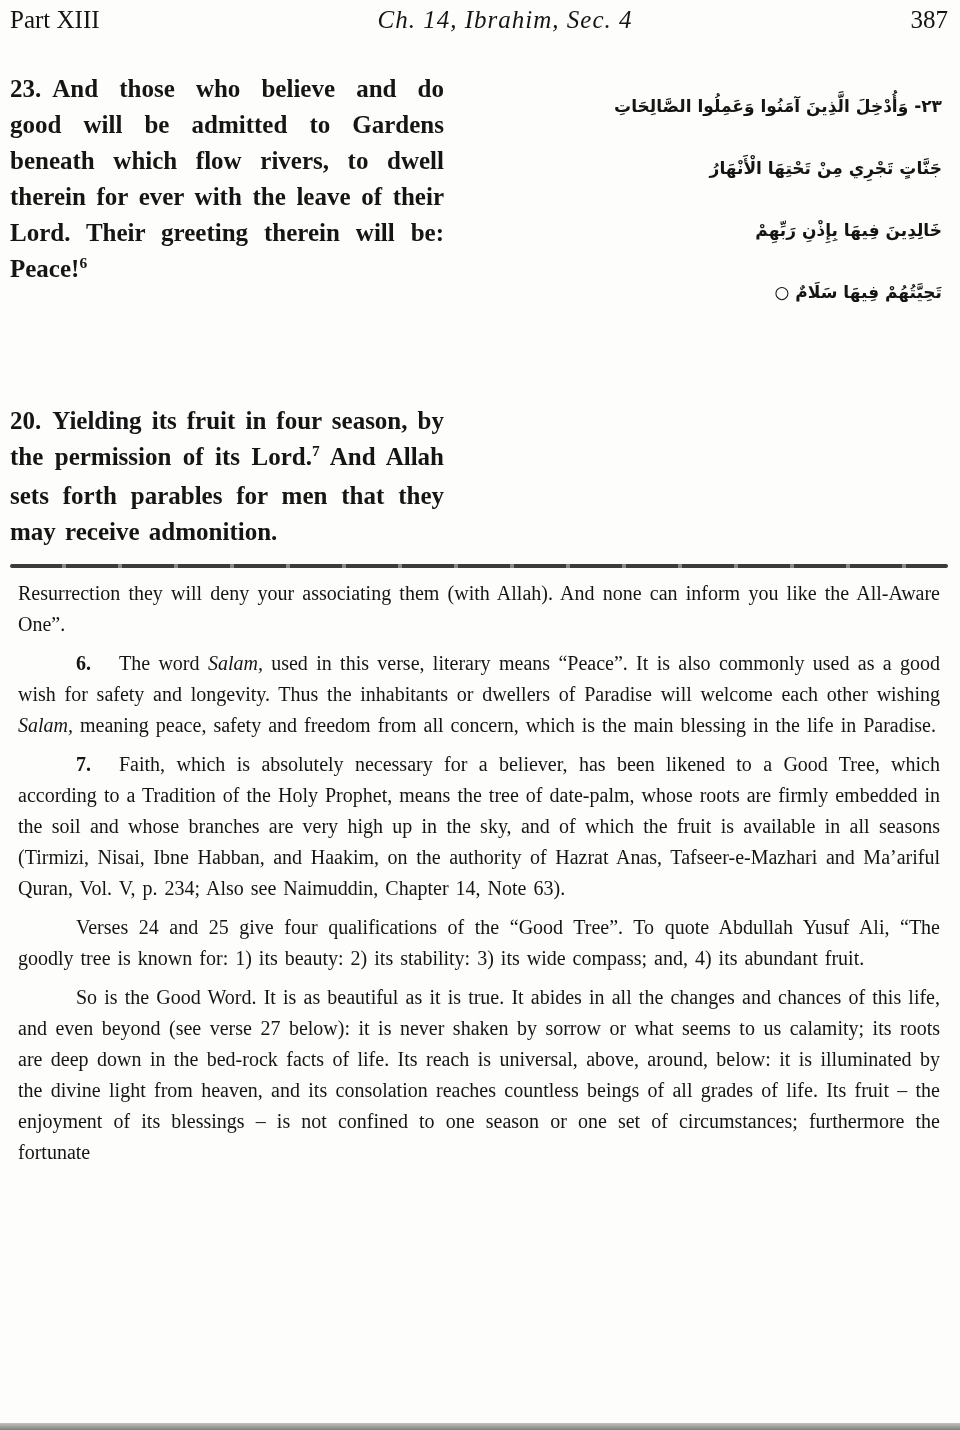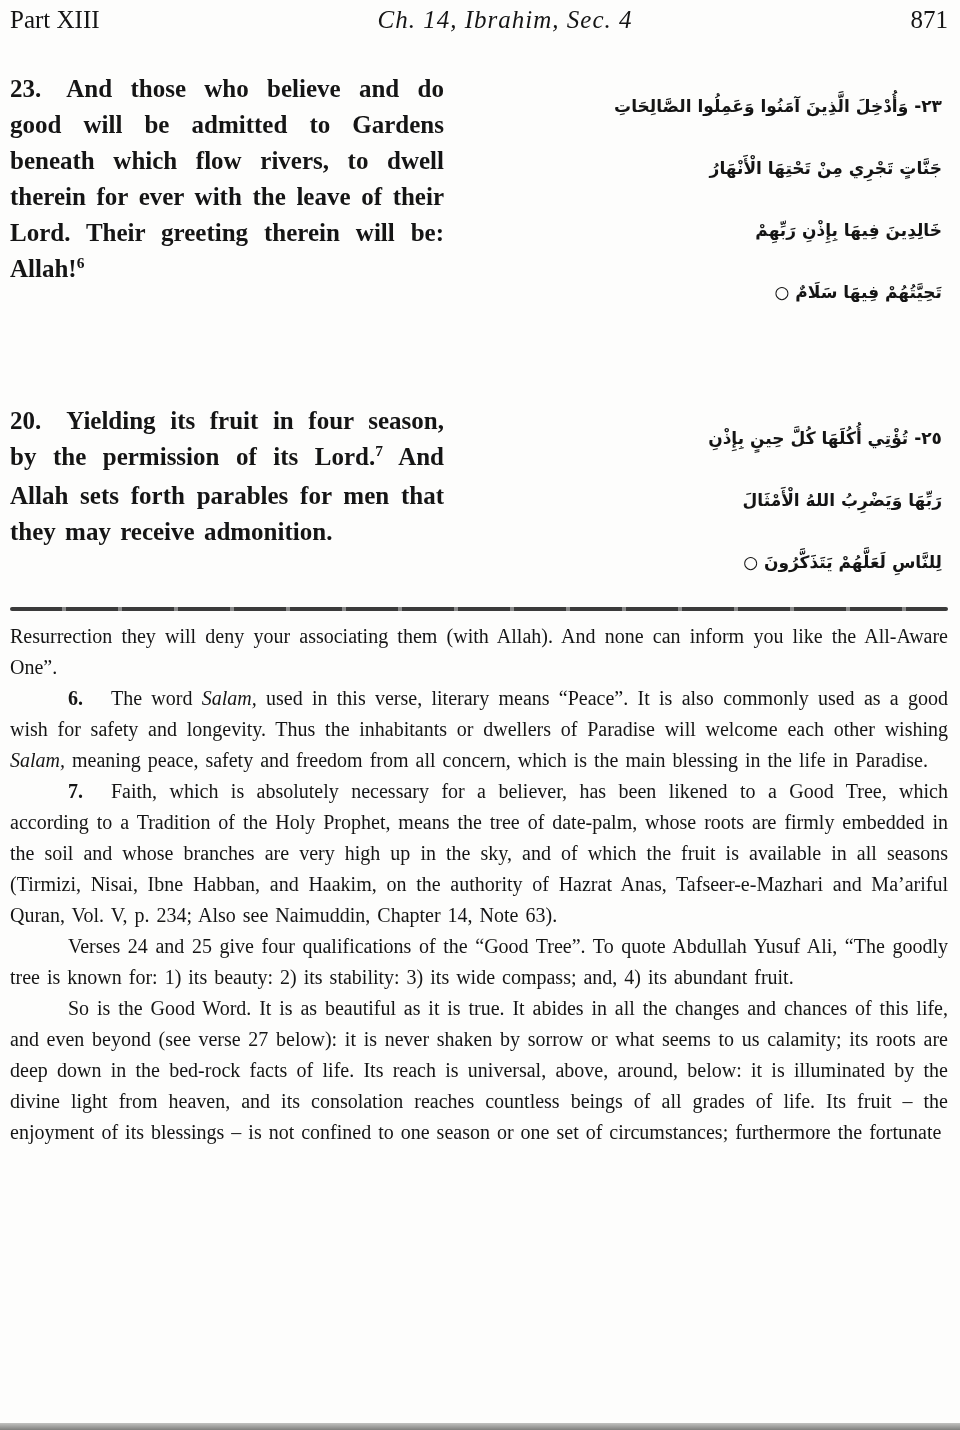--- a/index.html
+++ b/index.html
@@ -37,21 +37,21 @@
     width: 476px;
     direction: rtl;
     font-family: "DejaVu Sans", sans-serif;
     font-weight: bold;
     font-size: 17px;
     line-height: 62px;
     text-align: right;
     white-space: pre-line;
     padding: 4px 6px 0 0;
   }
-  .run-vnum { margin-right: 25px; }
+  .run-vnum { margin-right: 11px; }
   .run-sup {
     font-size: 62%;
     position: relative; top: -9px;
     font-weight: bold;
   }
   .run-italic { font-style: italic; }
   .run-fnum { font-weight: bold; margin-right: 28px; }
 
   
   .separator {
@@ -63,59 +63,56 @@
   }
 
   
   .footnotes {
     margin-top: 10px;
     font-size: 20px;
     line-height: 31px;
     text-align: justify;
     word-spacing: 2px;
   }
-  .footnotes p { margin: 0; }
+  .footnotes p { margin: 8px; }
   .fn-indent { text-indent: 58px; }
 
   
   .bottom-bar {
     position: absolute; left: 0; bottom: 0;
     width: 100%; height: 7px;
     background: linear-gradient(180deg, #c2c2c0, #7f7f7d);
   }
 </style>
 </head>
 <body>
 
 <div class="page">
 
   <div class="header">
     <span>Part XIII</span>
     <span class="center">Ch. 14, Ibrahim, Sec. 4</span>
-    <span>871</span>
+    <span>387</span>
   </div>
 
   <div class="content">
 
     <div class="verse-row">
-      <div class="english"><span class="run-vnum">23.</span><span>And those who believe and do good will be admitted to Gardens beneath which flow rivers, to dwell therein for ever with the leave of their Lord. Their greeting therein will be: Allah!</span><span class="run-sup">6</span></div>
+      <div class="english"><span class="run-vnum">23.</span><span>And those who believe and do good will be admitted to Gardens beneath which flow rivers, to dwell therein for ever with the leave of their Lord. Their greeting therein will be: Peace!</span><span class="run-sup">6</span></div>
       <div class="arabic">٢٣- وَأُدْخِلَ الَّذِينَ آمَنُوا وَعَمِلُوا الصَّالِحَاتِ
 جَنَّاتٍ تَجْرِي مِنْ تَحْتِهَا الْأَنْهَارُ
 خَالِدِينَ فِيهَا بِإِذْنِ رَبِّهِمْ
 تَحِيَّتُهُمْ فِيهَا سَلَامٌ ○</div>
     </div>
 
     <div class="verse-row">
     </div>
 
     <div class="verse-row">
       <div class="english"><span class="run-vnum">20.</span><span>Yielding its fruit in four season, by the permission of its Lord.</span><span class="run-sup">7</span><span> And Allah sets forth parables for men that they may receive admonition.</span></div>
-      <div class="arabic">٢٥- تُؤْتِي أُكُلَهَا كُلَّ حِينٍ بِإِذْنِ
-رَبِّهَا وَيَضْرِبُ اللهُ الْأَمْثَالَ
-لِلنَّاسِ لَعَلَّهُمْ يَتَذَكَّرُونَ ○</div>
     </div>
 
   </div>
 
   <div class="separator"></div>
 
   <div class="footnotes">
     <p><span>Resurrection they will deny your associating them (with Allah). And none can inform you like the All-Aware One”.</span></p>
     <p class="fn-indent"><span class="run-fnum">6.</span><span>The word </span><span class="run-italic">Salam,</span><span> used in this verse, literary means “Peace”. It is also commonly used as a good wish for safety and longevity. Thus the inhabitants or dwellers of Paradise will welcome each other wishing </span><span class="run-italic">Salam,</span><span> meaning peace, safety and freedom from all concern, which is the main blessing in the life in Paradise.</span></p>
     <p class="fn-indent"><span class="run-fnum">7.</span><span>Faith, which is absolutely necessary for a believer, has been likened to a Good Tree, which according to a Tradition of the Holy Prophet, means the tree of date-palm, whose roots are firmly embedded in the soil and whose branches are very high up in the sky, and of which the fruit is available in all seasons (Tirmizi, Nisai, Ibne Habban, and Haakim, on the authority of Hazrat Anas, Tafseer-e-Mazhari and Ma’ariful Quran, Vol. V, p. 234; Also see Naimuddin, Chapter 14, Note 63).</span></p>

